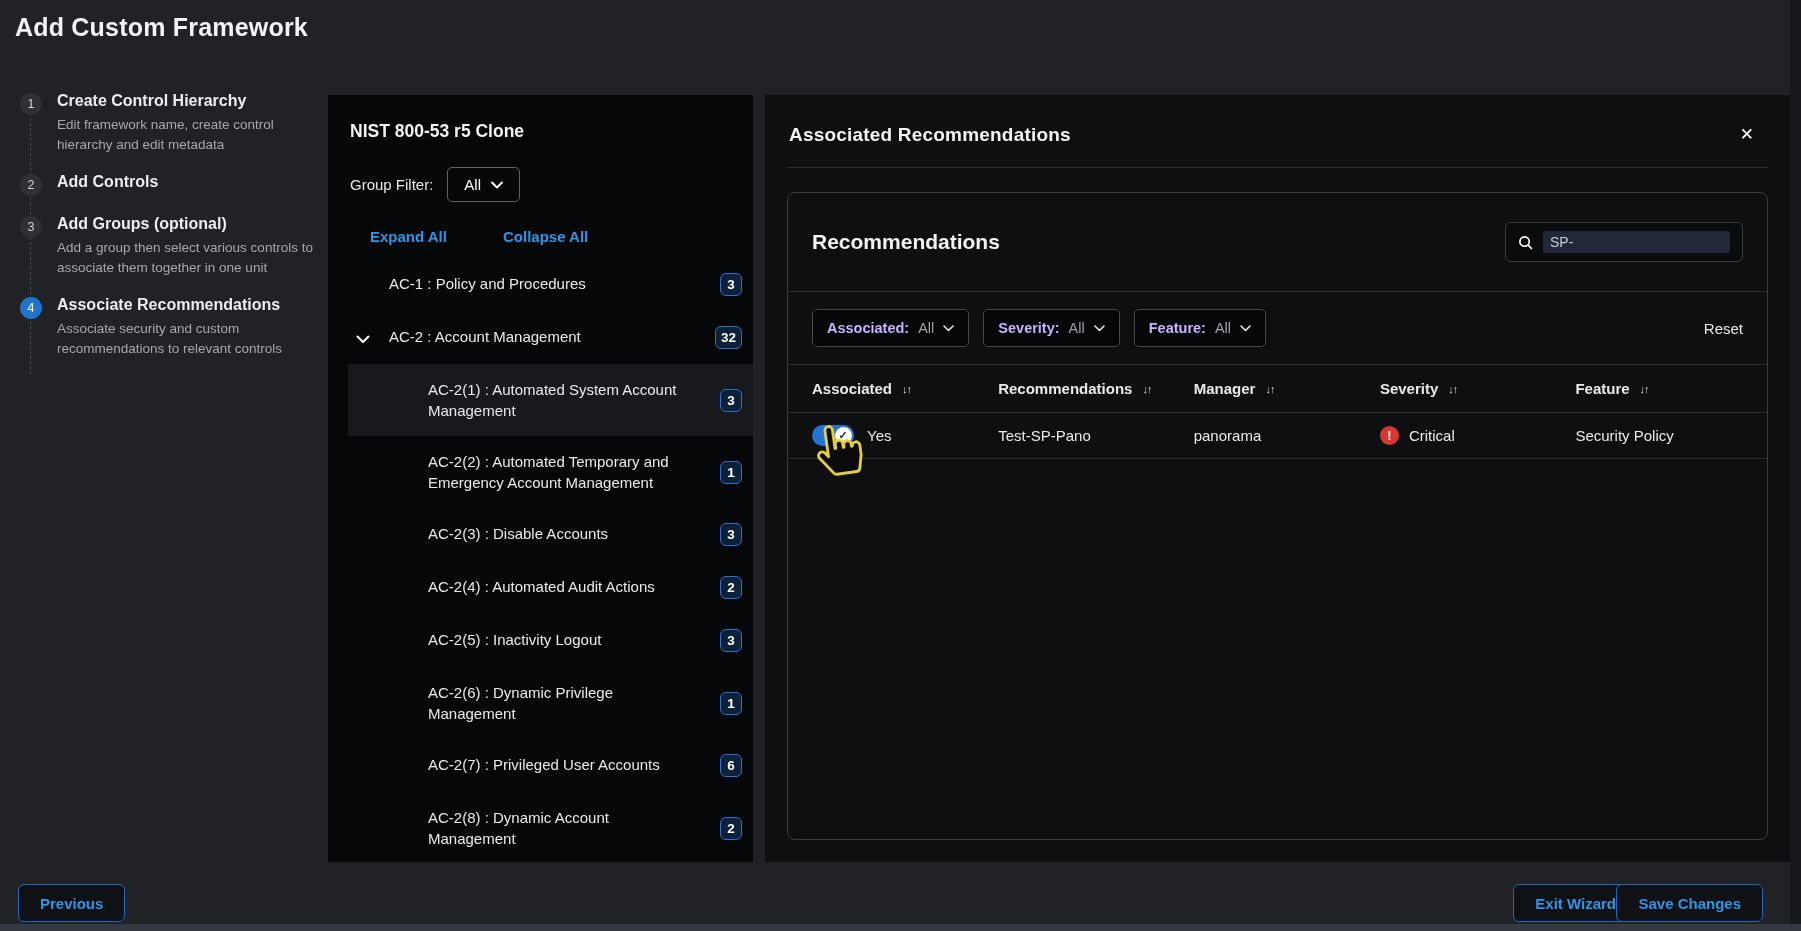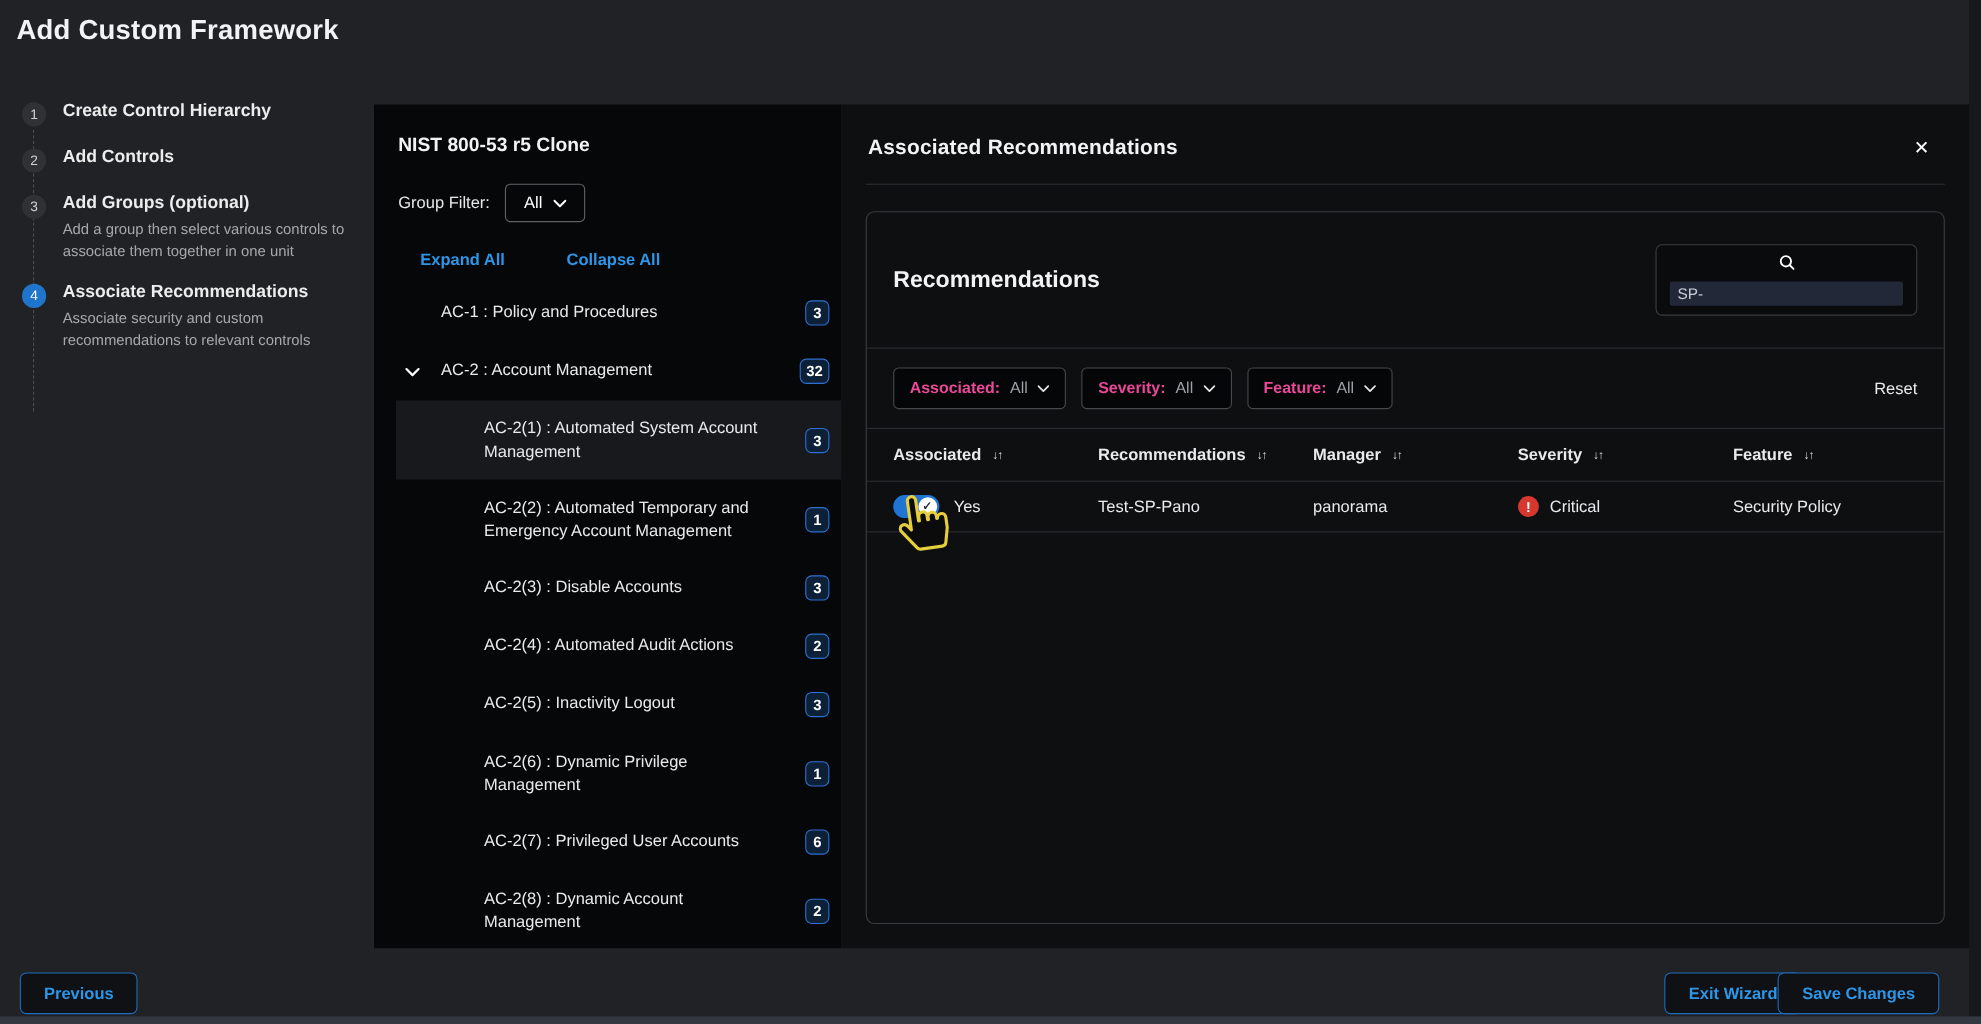--- a/index.html
+++ b/index.html
@@ -21,21 +21,21 @@
   .step-num {
     width:22px; height:22px; border-radius:50%; background:#2f3134; color:#cfd1d3;
     font-size:12.5px; display:flex; align-items:center; justify-content:center; flex:none; margin-top:1px;
   }
   .step.active .step-num { background:#1f75cb; color:#fff; }
   .step-title { font-size:16px; font-weight:700; color:#eceded; }
   .step-desc { margin-top:5px; font-size:13.5px; color:#a6a8ab; line-height:1.45; max-width:258px; }
 
   
   .tree-panel {
-    position:absolute; left:340px; top:95px; width:425px; height:767px;
+    position:absolute; left:328px; top:95px; width:425px; height:767px;
     background:#060708; overflow:hidden;
   }
   .tp-title { margin:26px 22px 0; font-size:17.5px; font-weight:700; color:#f2f3f4; }
   .group-filter { margin:25px 22px 0; display:flex; align-items:center; gap:14px; font-size:15px; color:#e8e9ea; }
   .gf-dropdown {
     display:flex; align-items:center; gap:10px; border:1px solid #606264; border-radius:5px;
     padding:8px 16px; color:#fff; font-size:15px; cursor:pointer; background:transparent;
   }
   .tree-links { margin:26px 22px 0 42px; display:flex; gap:56px; }
   .link { color:#2d96e8; font-weight:700; font-size:15px; cursor:pointer; }
@@ -60,33 +60,33 @@
   }
   .rp-header { display:flex; align-items:center; justify-content:space-between; padding:27px 6px 20px 2px; border-bottom:1px solid #2c2d30; }
   .rp-title { font-size:19px; font-weight:700; color:#f2f3f5; letter-spacing:.2px; }
   .close-btn { font-size:17px; color:#fff; cursor:pointer; padding:2px 8px; }
 
   .card { margin-top:24px; border:1px solid #3b3c3f; border-radius:8px; height:648px; position:relative; }
   .card-head { display:flex; align-items:center; justify-content:space-between; padding:29px 24px; border-bottom:1px solid #2c2d30; }
   .card-title { font-size:21px; font-weight:600; color:#f2f3f5; }
   .search-box {
     display:flex; align-items:center; gap:10px; width:238px;
-    background:#0a0b0d; border:1px solid #3b3c3f; border-radius:6px; padding:8px 12px;flex-direction:column;
+    background:#0a0b0d; border:1px solid #3b3c3f; border-radius:6px; padding:8px 12px;
   }
   .search-input {
     flex:1; width:100%; background:#232838; border:none; outline:none; border-radius:2px;
     color:#c8ccd6; font-size:14px; padding:3px 7px; font-family:inherit;
   }
 
   .filters { display:flex; align-items:center; gap:14px; padding:17px 24px; border-bottom:1px solid #2c2d30; }
   .filter-btn {
     display:flex; align-items:center; gap:9px; background:#050607; border:1px solid #47484b;
     border-radius:5px; padding:10px 14px; font-size:14.5px; cursor:pointer; color:#e9eaec;
   }
-  .f-label { color:#ec4899; font-weight:600; }
+  .f-label { color:#c4b5fd; font-weight:600; }
   .f-value { color:#9fa2a7; }
   .reset { margin-left:auto; color:#e9eaec; font-size:15px; cursor:pointer; }
 
   .thead, .trow { display:grid; grid-template-columns:20% 21% 20% 21% 18%; padding:15px 24px; border-bottom:1px solid #2c2d30; align-items:center; }
   .th { display:flex; align-items:center; gap:10px; color:#e9eaec; font-size:15px; font-weight:600; }
   .sort { font-size:11px; color:#d6d8da; letter-spacing:-1px; cursor:pointer; }
   .trow { padding:12px 24px; color:#e9eaec; font-size:15px; position:relative; }
   .assoc-cell { display:flex; align-items:center; gap:13px; }
   .toggle { width:42px; height:21px; border-radius:11px; background:#1f74d4; position:relative; cursor:pointer; flex:none; }
   .knob {
@@ -118,20 +118,21 @@
   <div class="right-strip"></div>
 
   <div class="page-title">Add Custom Framework</div>
 
   <div class="steps">
     <div class="connector"></div>
   <div class="step">
         <div class="step-num">1</div>
         <div>
           <div class="step-title">Create Control Hierarchy</div>
+          <div class="step-desc">Edit framework name, create control hierarchy and edit metadata</div>
         </div>
       </div>
       <div class="step">
         <div class="step-num">2</div>
         <div>
           <div class="step-title">Add Controls</div>
         </div>
       </div>
       <div class="step">
         <div class="step-num">3</div>

